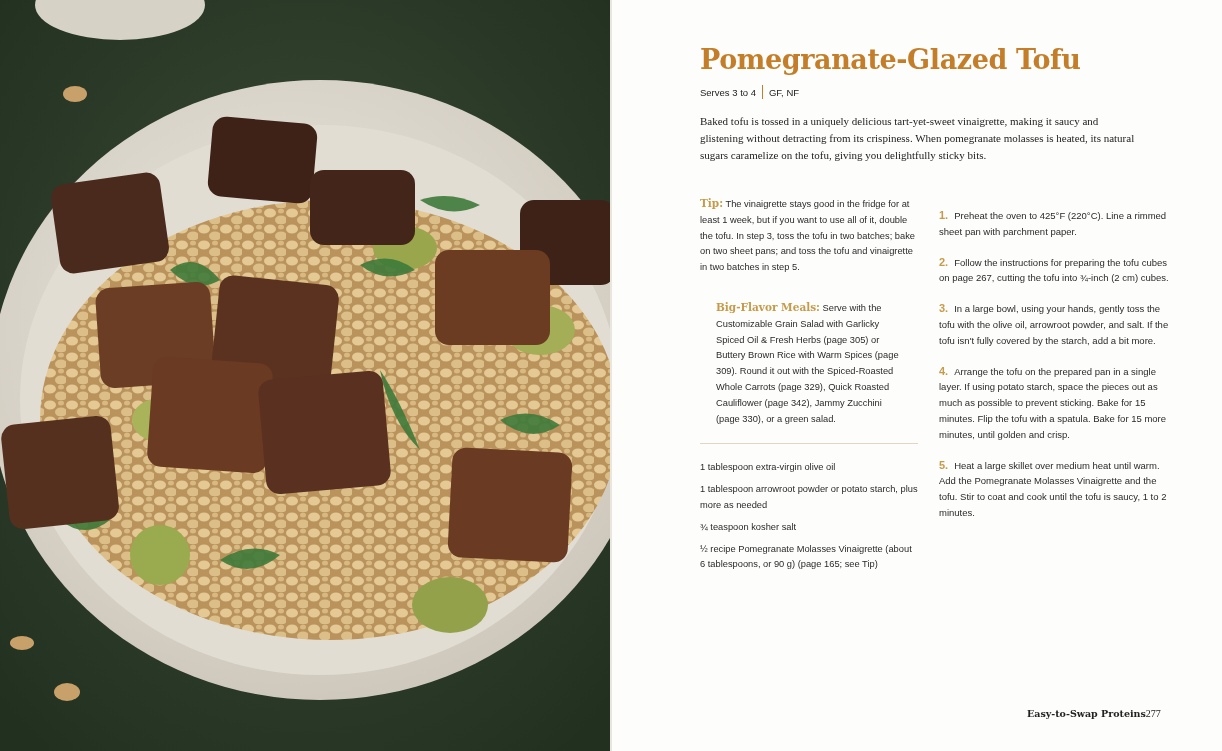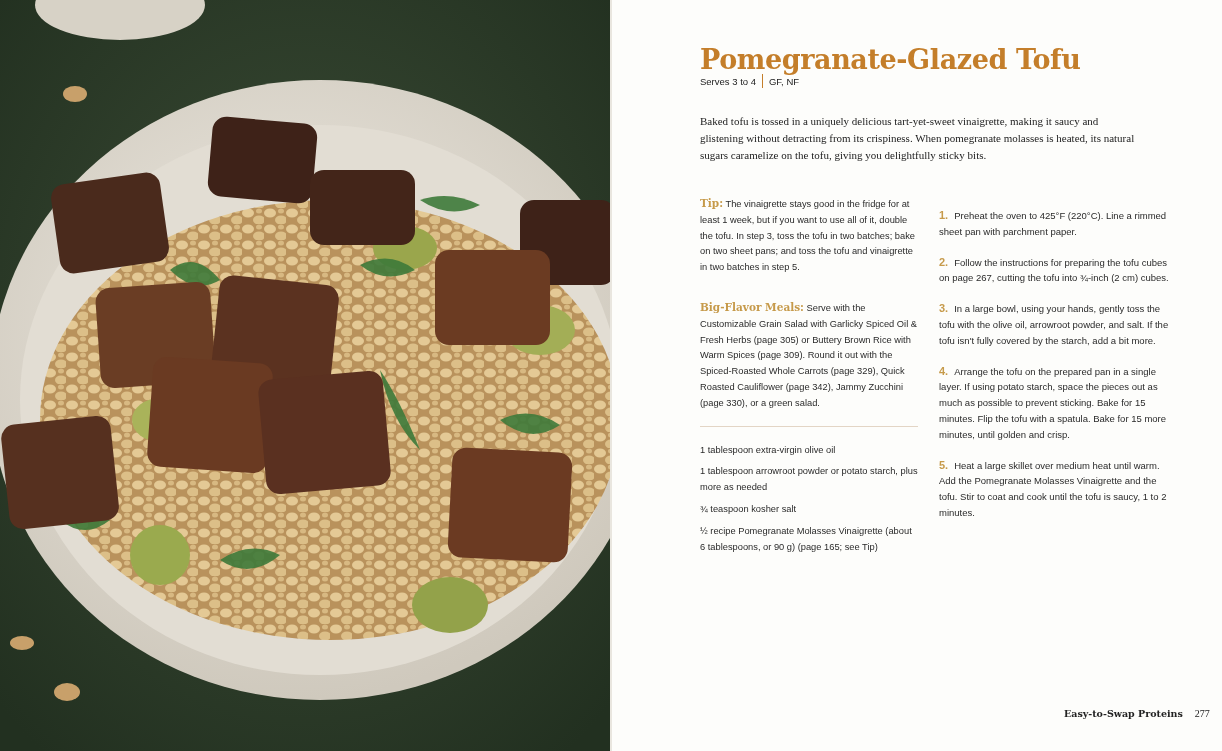--- a/index.html
+++ b/index.html
@@ -2,33 +2,33 @@
 <html><head>
 <meta charset="utf-8">
 <style>
   html, body { margin:0; padding:0; }
   body { width:1222px; height:751px; position:relative; overflow:hidden; background:#ffffff; font-family:"Liberation Sans", sans-serif; }
   .photo { position:absolute; left:0; top:0; width:610px; height:751px; overflow:hidden; background:#2f3f2c; }
   .photo svg { display:block; }
   .gutter { position:absolute; left:610px; top:0; width:2px; height:751px; background:#e9e6df; }
   .page { position:absolute; left:612px; top:0; width:652px; height:751px; background:#fdfdfb; }
   .title { position:absolute; left:88px; top:44px; font-family:"DejaVu Serif", serif; font-weight:bold; font-size:27px; color:#c47e2a; letter-spacing:-0.4px; white-space:nowrap; }
-  .meta { position:absolute; left:88px; top:74px; font-size:9.5px; color:#222; display:flex; align-items:center; }
+  .meta { position:absolute; left:88px; top:85px; font-size:9.5px; color:#222; display:flex; align-items:center; }
   .meta .sep { display:inline-block; width:1px; height:14px; background:#c47e2a; margin:0 6px; }
   .intro { position:absolute; left:88px; top:113px; width:440px; font-family:"Liberation Serif", serif; font-size:11px; line-height:17px; color:#222; }
   .col-left { position:absolute; left:88px; top:196px; width:218px; font-size:9.3px; line-height:15.8px; color:#2a2a2a; }
   .lbl { font-family:"DejaVu Serif", serif; font-weight:bold; color:#c69a4a; font-size:10.5px; }
   .tip { margin:0 0 24px 0; }
-  .flavor { margin:0; }
+  .flavor { margin:16px; }
   .rule { border-top:1px solid #e3d5c5; margin:14px 0 16px 0; width:218px; }
   .ing { margin:0 0 6px 0; }
   .col-right { position:absolute; left:327px; top:196px; width:236px; font-size:9.5px; line-height:15.8px; color:#2a2a2a; }
   .step { margin:12px 0 15px 0; }
   .step .num { font-weight:bold; color:#c69a4a; font-size:11px; margin-right:6px; }
-  .footer { position:absolute; left:415px; top:708px; font-size:10px; color:#222; display:flex; gap:12px;margin-left:37px; }
+  .footer { position:absolute; left:415px; top:708px; font-size:10px; color:#222; display:flex; gap:0; }
   .footer .section { font-family:"DejaVu Serif", serif; font-weight:bold; font-size:9.5px; }
   .footer .pg { font-family:"Liberation Serif", serif; }
 </style>
 </head>
 <body>
 
 <div class="photo">
   <svg width="610" height="751" viewBox="0 0 610 751" xmlns="http://www.w3.org/2000/svg">
     <defs>
       <radialGradient id="bg" cx="50%" cy="45%" r="70%">

